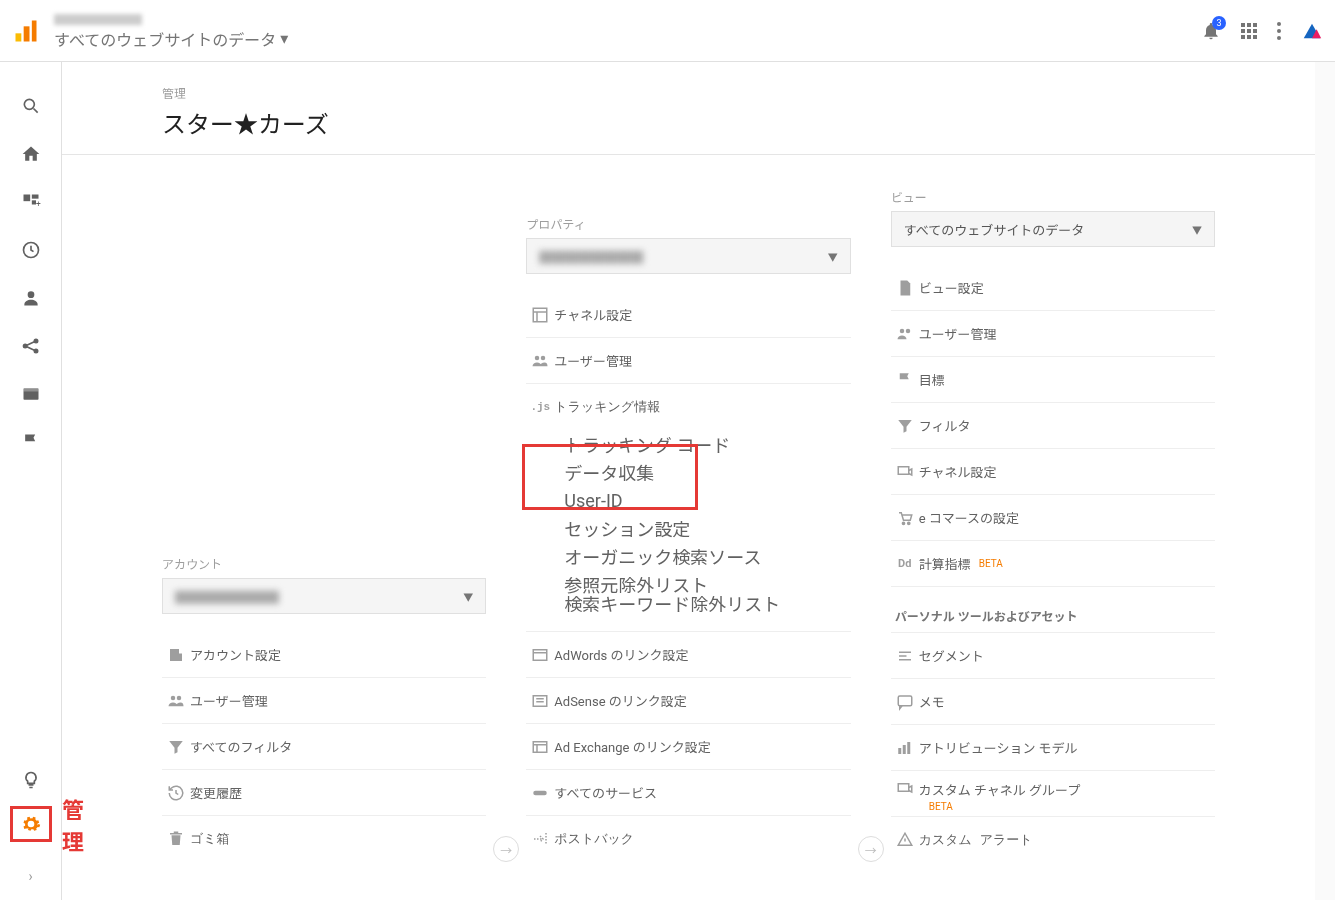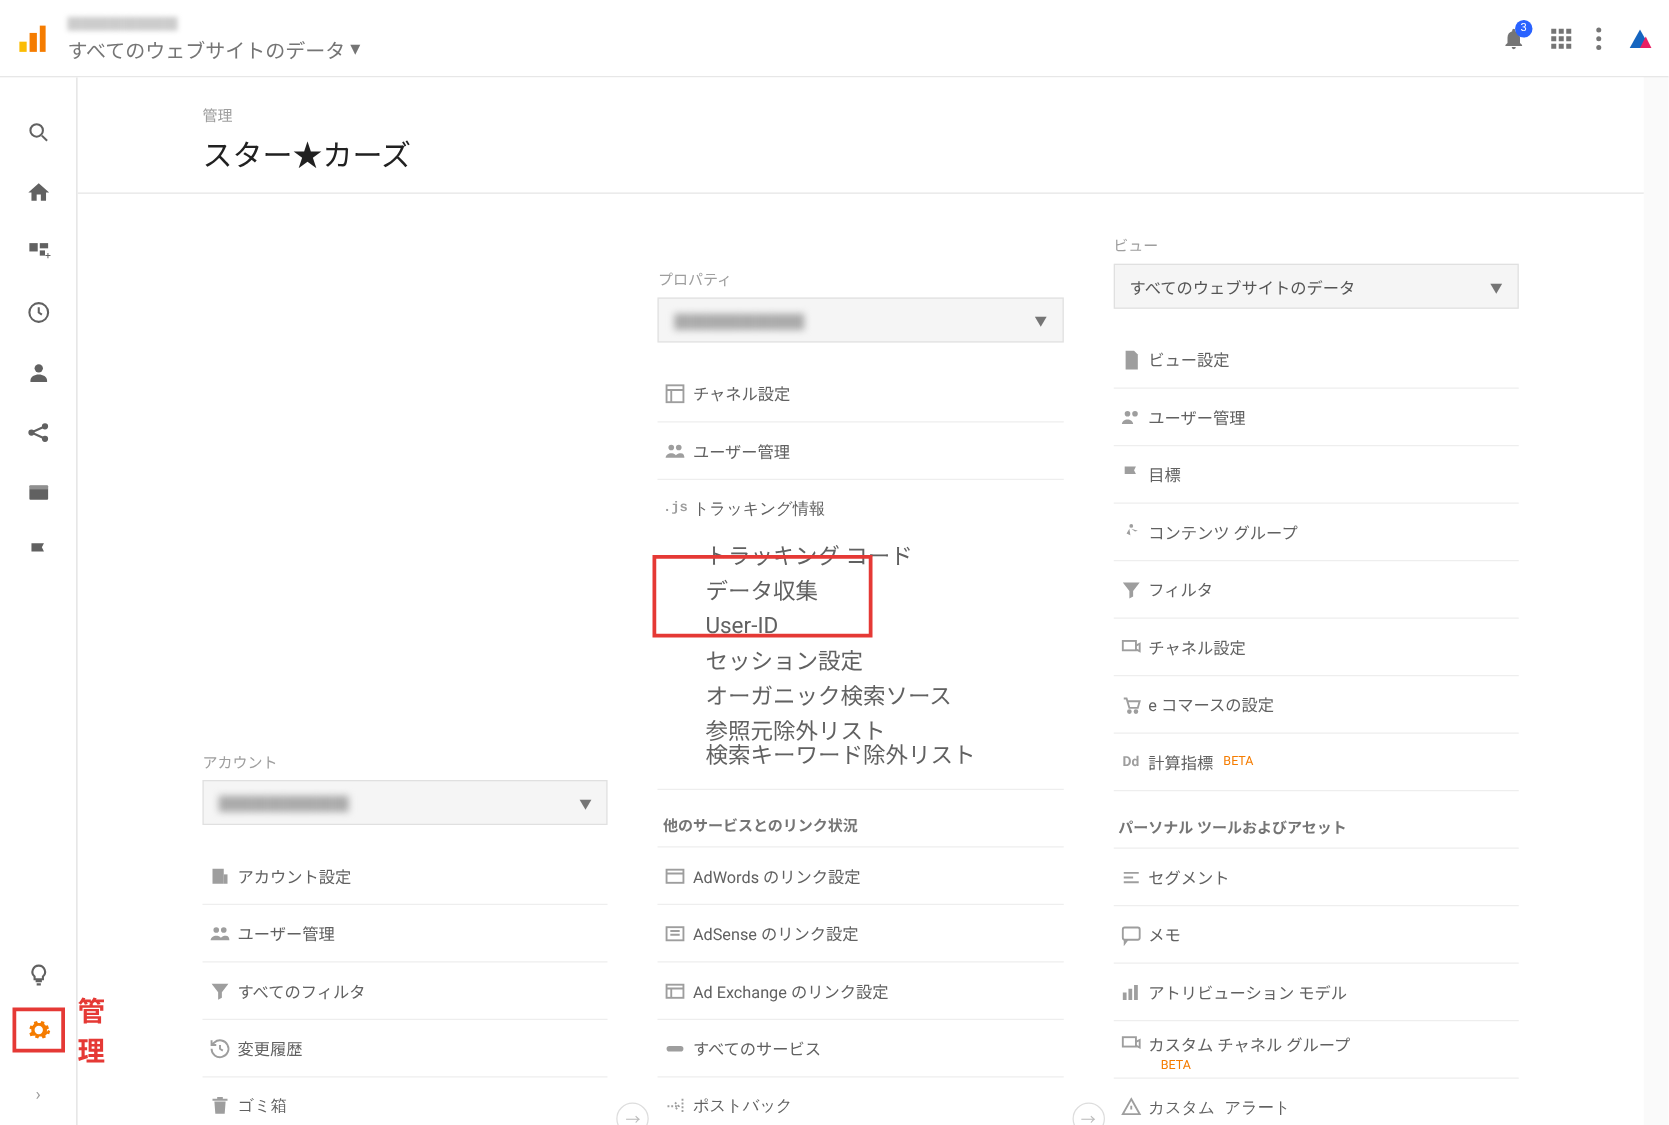--- a/index.html
+++ b/index.html
@@ -283,21 +283,20 @@
               <div class="sub-item">トラッキング コード</div>
               <div class="red-box red-box-1"></div>
             </div>
             <div class="sub-item">データ収集</div>
             <div class="sub-item">User-ID</div>
             <div class="sub-item">セッション設定</div>
             <div class="sub-item">オーガニック検索ソース</div>
             <div class="sub-item">参照元除外リスト</div>
             <div class="sub-item" style="border-bottom:1px solid #eee;padding-bottom:24px;height:34px;">検索キーワード除外リスト</div>
 
-            <div class="section-label">他のサービスとのリンク状況</div>
             <div class="menu-item">
                 <span class="icn">
                   <svg width="18" height="18" viewBox="0 0 24 24" fill="none" stroke="#9e9e9e" stroke-width="2">
                     <rect x="3" y="5" width="18" height="14"></rect>
                     <line x1="3" y1="9" x2="21" y2="9"></line>
                   </svg>
                 </span>
                 <span>AdWords のリンク設定</span>
               </div>
             <div class="menu-item">
@@ -372,29 +371,20 @@
                 <span class="icn">
                   <svg width="18" height="18" viewBox="0 0 24 24" fill="#9e9e9e">
                     <path d="M5 3v18M5 3h12l-2 4 2 4H5"></path>
                   </svg>
                 </span>
                 <span>目標</span>
               </div>
             <div class="menu-item">
                 <span class="icn">
                   <svg width="18" height="18" viewBox="0 0 24 24" fill="#9e9e9e">
-                    <circle cx="12" cy="5" r="2"></circle>
-                    <path d="M10 8l-3 5 4 2 1 6M12 8l4 3 3-1"></path>
-                  </svg>
-                </span>
-                <span>コンテンツ グループ</span>
-              </div>
-            <div class="menu-item">
-                <span class="icn">
-                  <svg width="18" height="18" viewBox="0 0 24 24" fill="#9e9e9e">
                     <path d="M3 4h18l-7 9v6l-4 2v-8z"></path>
                   </svg>
                 </span>
                 <span>フィルタ</span>
               </div>
             <div class="menu-item">
                 <span class="icn">
                   <svg width="18" height="18" viewBox="0 0 24 24" fill="none" stroke="#9e9e9e" stroke-width="2">
                     <rect x="3" y="5" width="14" height="10"></rect>
                     <path d="M17 10l4-2v8l-4-2"></path>

